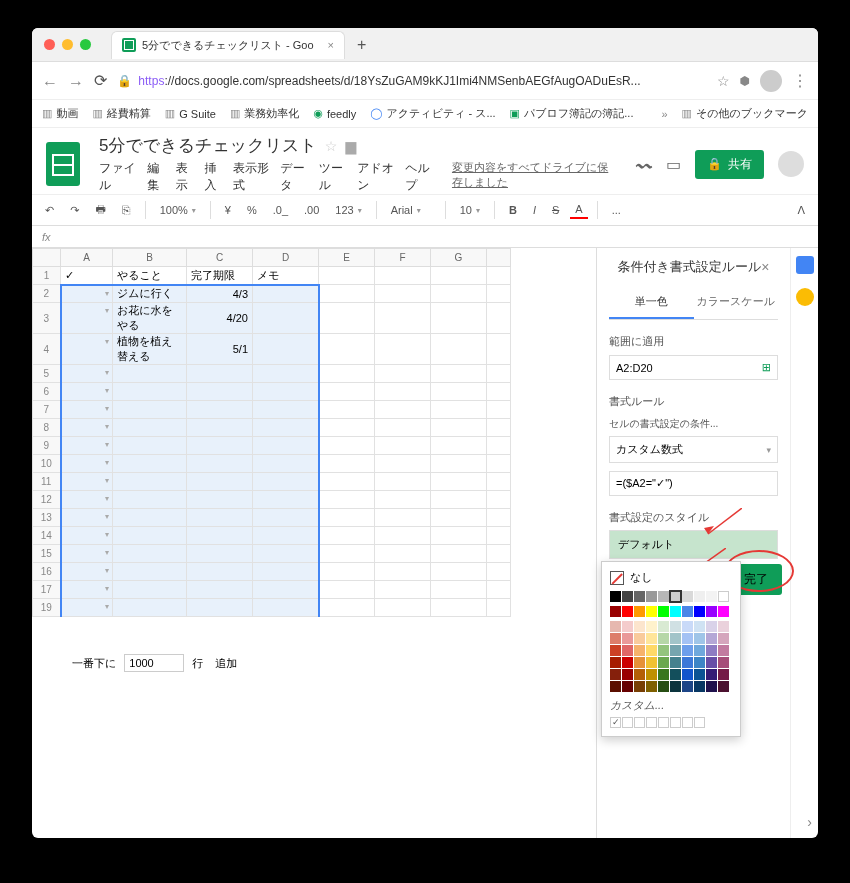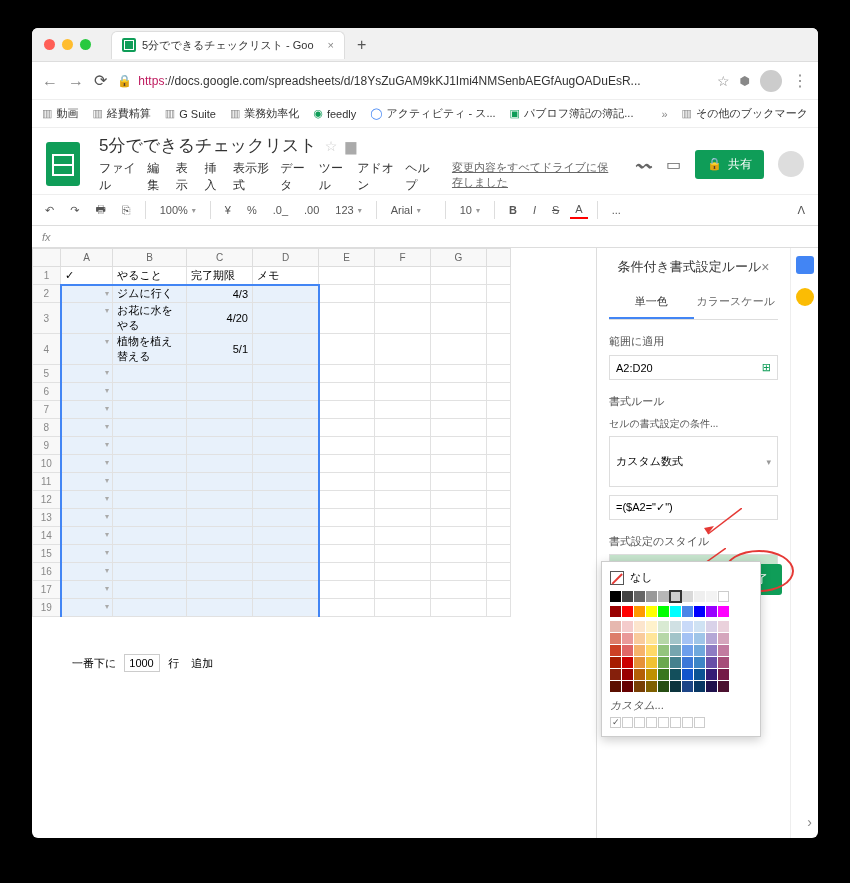--- a/index.html
+++ b/index.html
@@ -14,21 +14,21 @@
 .tab { display: flex; align-items: center; background: #fff; height: 28px; padding: 0 10px; margin-left: 20px; border-radius: 6px 6px 0 0; border: 1px solid #ddd; border-bottom: none; font-size: 11px; color: #333; gap: 6px; }
 .tab-favicon { width: 14px; height: 14px; background: #0f9d58; border-radius: 2px; position: relative; }
 .tab-favicon::after { content: ""; position: absolute; inset: 2px; border: 1px solid #fff; }
 .tab-close { margin-left: 8px; color: #888; cursor: pointer; }
 .newtab { margin-left: 12px; color: #555; font-size: 16px; cursor: pointer; }
 .addrbar { height: 38px; display: flex; align-items: center; padding: 0 10px; gap: 10px; border-bottom: 1px solid #eee; }
 .navbtn { color: #888; font-size: 16px; cursor: pointer; }
 .navbtn.active { color: #555; }
 .urlbox { flex: 1; display: flex; align-items: center; gap: 6px; font-size: 12px; color: #333; }
 .lock-icon { color: #555; }
-.url-https { color: #be185d; }
+.url-https { color: #8b5cf6; }
 .star-icon, .user-icon { color: #888; font-size: 14px; cursor: pointer; }
 .user-avatar { width: 22px; height: 22px; border-radius: 50%; background: #ccc; }
 .bookmarks { height: 28px; display: flex; align-items: center; gap: 14px; padding: 0 10px; border-bottom: 1px solid #eee; font-size: 11px; color: #333; overflow: hidden; }
 .bm { display: flex; align-items: center; gap: 4px; cursor: pointer; white-space: nowrap; }
 .bm-folder { color: #888; }
 .docheader { display: flex; align-items: center; padding: 6px 14px 0; gap: 19px; }
 .sheets-logo { width: 34px; height: 44px; background: #0f9d58; border-radius: 3px; position: relative; }
 .sheets-logo::after { content: ""; position: absolute; left: 6px; right: 6px; top: 12px; bottom: 10px; border: 2px solid #fff; }
 .sheets-logo::before { content: ""; position: absolute; left: 6px; right: 6px; top: 50%; height: 2px; background: #fff; }
 .docinfo { flex: 1; }
@@ -60,56 +60,56 @@
 .col-d { width: 66px; }
 .col-rest { width: 56px; }
 .sel { background: #e8f1fb; }
 .sel-border-t { border-top: 2px solid #4285f4 !important; }
 .sel-border-b { border-bottom: 2px solid #4285f4 !important; }
 .sel-border-l { border-left: 2px solid #4285f4 !important; }
 .sel-border-r { border-right: 2px solid #4285f4 !important; }
 .dd-cell { position: relative; }
 .dd-cell::after { content: "▾"; position: absolute; right: 3px; color: #aaa; font-size: 8px; top: 3px; }
 .bottom-row { position: absolute; bottom: 0; left: 0; right: 0; height: 30px; display: flex; align-items: center; padding-left: 40px; gap: 8px; font-size: 11px; }
-.bottom-row input { width: 36px; border: 1px solid #ccc; padding: 2px 4px; font-size: 11px; }
+.bottom-row input { width: 60px; border: 1px solid #ccc; padding: 2px 4px; font-size: 11px; }
 .add-below { margin-left: 4px; }
 .right-sidebar { width: 28px; border-left: 1px solid #eee; display: flex; flex-direction: column; align-items: center; padding-top: 8px; gap: 14px; }
 .rs-icon { width: 18px; height: 18px; border-radius: 3px; }
 .rs-cal { background: #4285f4; }
 .rs-keep { background: #fbbc04; }
 .expand-icon { position: absolute; bottom: 8px; right: 6px; color: #888; font-size: 14px; }
 .sidepanel { width: 194px; border-left: 1px solid #ddd; padding: 10px 12px; position: relative; font-size: 12px; }
 .sp-title { font-size: 13px; color: #333; display: flex; justify-content: center; align-items: center; }
 .sp-close { color: #888; cursor: pointer; font-size: 14px; }
 .sp-tabs { display: flex; margin-top: 10px; border-bottom: 1px solid #ddd; }
 .sp-tab { flex: 1; text-align: center; padding: 8px 0; font-size: 11px; color: #666; cursor: pointer; }
 .sp-tab.active { color: #333; border-bottom: 2px solid #4285f4; }
 .sp-label { font-size: 11px; color: #555; margin-top: 14px; }
 .sp-input { width: 100%; border: 1px solid #ddd; padding: 5px 6px; font-size: 11px; margin-top: 6px; display: flex; justify-content: space-between; align-items: center; }
 .sp-input .grid-icon { color: #0f9d58; }
-.sp-select { width: 100%; border: 1px solid #ddd; padding: 17px 6px; font-size: 11px; margin-top: 5px; display: flex; justify-content: space-between; align-items: center; }
+.sp-select { width: 100%; border: 1px solid #ddd; padding: 5px 6px; font-size: 11px; margin-top: 5px; display: flex; justify-content: space-between; align-items: center; }
 .sp-select::after { content: "▾"; color: #999; font-size: 9px; }
 .sp-style-preview { background: #c6e4cd; padding: 6px 8px; font-size: 11px; margin-top: 5px; border: 1px solid #ddd; }
 .sp-format-row { display: flex; gap: 6px; margin-top: 6px; align-items: center; }
 .sp-fmt-btn { width: 18px; height: 18px; display: flex; align-items: center; justify-content: center; font-size: 12px; color: #555; cursor: pointer; }
 .sp-fmt-btn.b { font-weight: bold; }
 .sp-fmt-btn.i { font-style: italic; }
 .sp-fmt-btn.u { text-decoration: underline; }
 .sp-fmt-btn.s { text-decoration: line-through; }
 .sp-fmt-btn.dd::after { content: "▾"; font-size: 7px; margin-left: 1px; }
 .fill-btn { display: flex; align-items: center; }
 .fill-swatch { width: 14px; height: 14px; background: #cfe8d5; border: 1px solid #999; }
-.done-btn { background: #0f9d58; color: #ffffff; padding: 7px 14px; border-radius: 3px; font-size: 12px; cursor: pointer; position: absolute; right: 8px; top: 316px; }
+.done-btn { background: #0f9d58; color: #000000; padding: 7px 14px; border-radius: 3px; font-size: 12px; cursor: pointer; position: absolute; right: 8px; top: 316px; }
 .done-circle { position: absolute; right: -4px; top: 302px; width: 70px; height: 42px; border: 2px solid #e53935; border-radius: 50%; pointer-events: none; }
 .arrow1 { position: absolute; pointer-events: none; }
 .arrow1.a1 { right: 48px; top: 260px; width: 40px; height: 30px; }
 .arrow1.a2 { right: 64px; top: 300px; width: 50px; height: 36px; }
 .arrow1 line { stroke: #e53935; stroke-width: 1.5; }
 .arrow1 polygon { fill: #e53935; }
-.color-popup { position: absolute; top: 313px; left: 4px; width: 160px; background: #fff; border: 1px solid #ccc; box-shadow: 0 3px 10px rgba(0,0,0,0.2); padding: 8px; font-size: 11px; z-index: 10; }
+.color-popup { position: absolute; top: 313px; left: 4px; width: 140px; background: #fff; border: 1px solid #ccc; box-shadow: 0 3px 10px rgba(0,0,0,0.2); padding: 8px; font-size: 11px; z-index: 10; }
 .reset-row { display: flex; align-items: center; gap: 6px; margin-bottom: 6px; cursor: pointer; }
 .reset-icon { width: 14px; height: 14px; position: relative; }
 .reset-icon::before { content: ""; position: absolute; inset: 0; border: 1px solid #555; }
 .reset-icon::after { content: ""; position: absolute; left: 0; right: 0; top: 50%; height: 1.5px; background: #e53935; transform: rotate(-45deg); }
 .swatch-grid { display: grid; grid-template-columns: repeat(10, 11px); gap: 1px; margin-bottom: 4px; }
 .swatch { width: 11px; height: 11px; cursor: pointer; }
 .swatch.sel-sw { outline: 2px solid #333; outline-offset: -1px; z-index: 1; }
 .custom-label { margin-top: 6px; color: #555; cursor: pointer; font-style: italic; }
 .custom-row { display: flex; gap: 1px; margin-top: 4px; }
 .custom-sw { width: 11px; height: 11px; border: 1px solid #ccc; }

